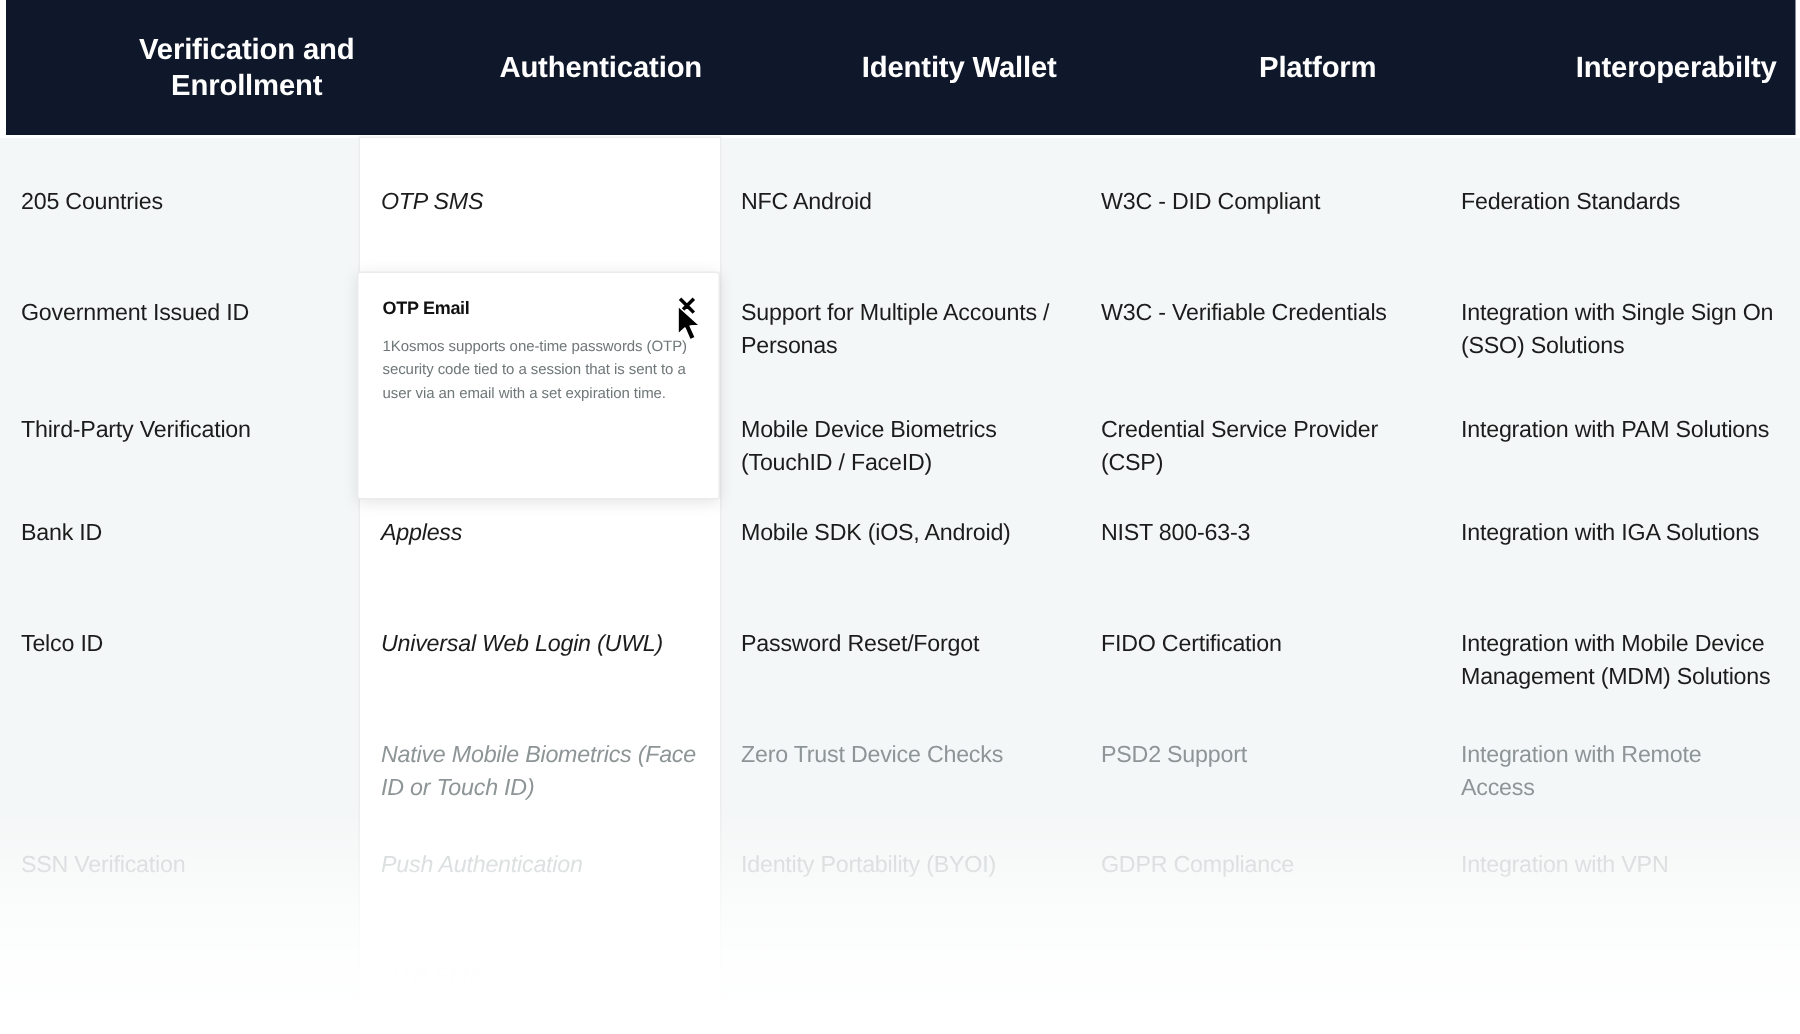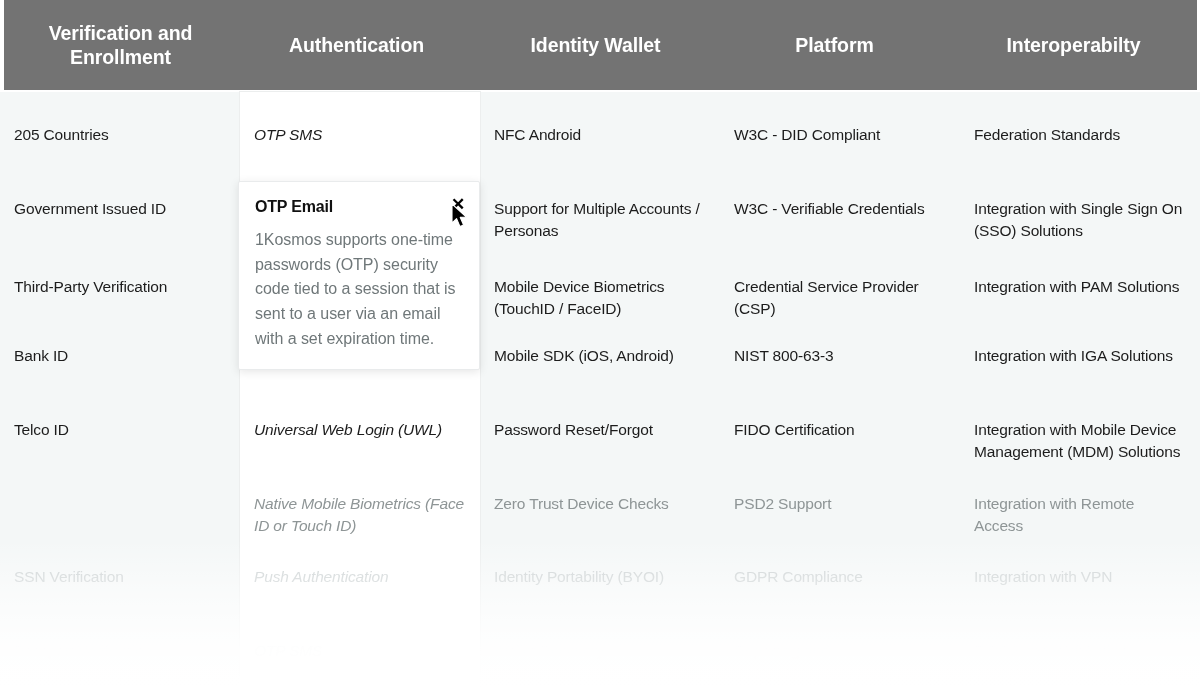--- a/index.html
+++ b/index.html
@@ -23,21 +23,22 @@
   }
 
   
   .header-row {
     position: absolute;
     left: 4px;
     top: 0;
     width: 1193px;
     height: 90px;
     display: flex;
-    background: #737373;
+    background: #0f172a;
+    padding-left: 44px;
   }
   .header-cell {
     flex: 0 0 239px;
     width: 239px;
     height: 90px;
     display: flex;
     align-items: center;
     justify-content: center;
     padding: 0 16px;
     text-align: center;
@@ -120,29 +121,29 @@
     width: 242px;
     min-height: 152px;
     background: #ffffff;
     border: 1px solid #e9ebec;
     border-radius: 2px;
     box-shadow: 0 2px 10px rgba(0,0,0,0.10);
     padding: 16px 18px 18px 16px;
     z-index: 9;
   }
   .popup-title {
-    font-size: 16px;
+    font-size: 12px;
     font-weight: bold;
     color: #111111;
     letter-spacing: -0.2px;
     margin: 0 0 12px 0;
     padding-right: 26px;
   }
   .popup-body {
-    font-size: 16px;
+    font-size: 10px;
     line-height: 1.54;
     color: #6f7779;
     letter-spacing: -0.05px;
     margin: 0;
   }
   .popup-close {
     position: absolute;
     right: 12px;
     top: 14px;
     width: 18px;

